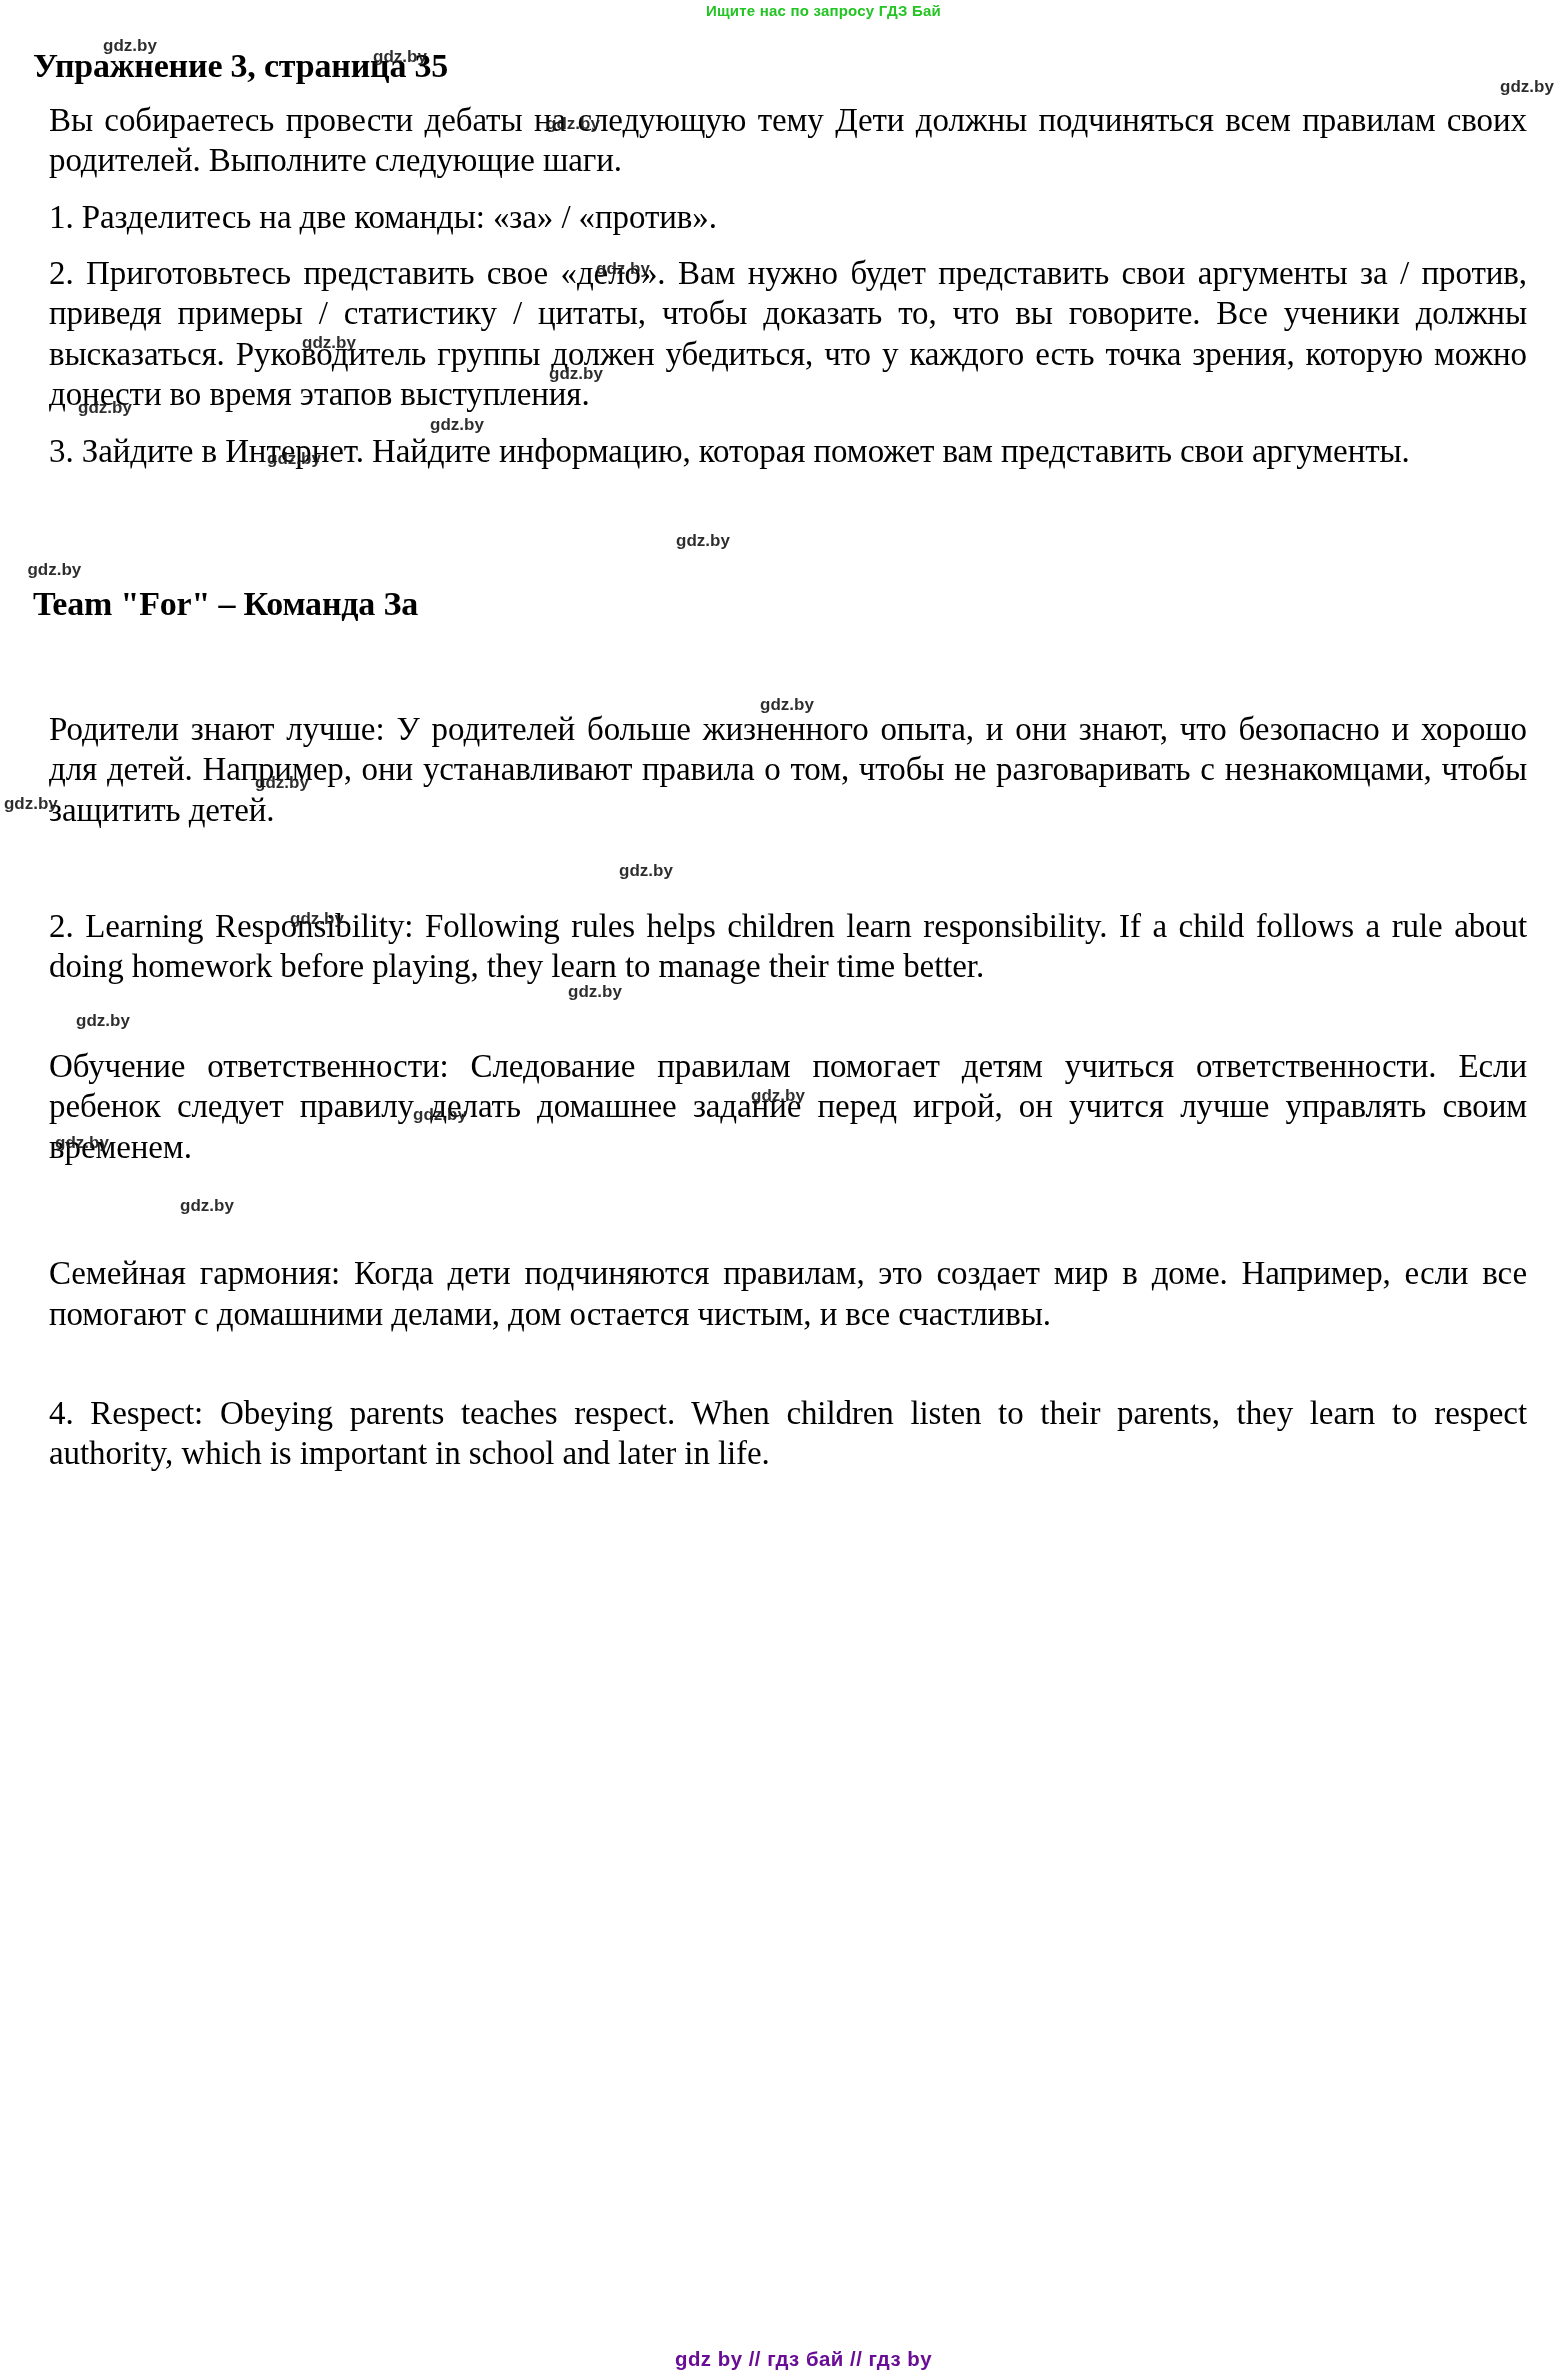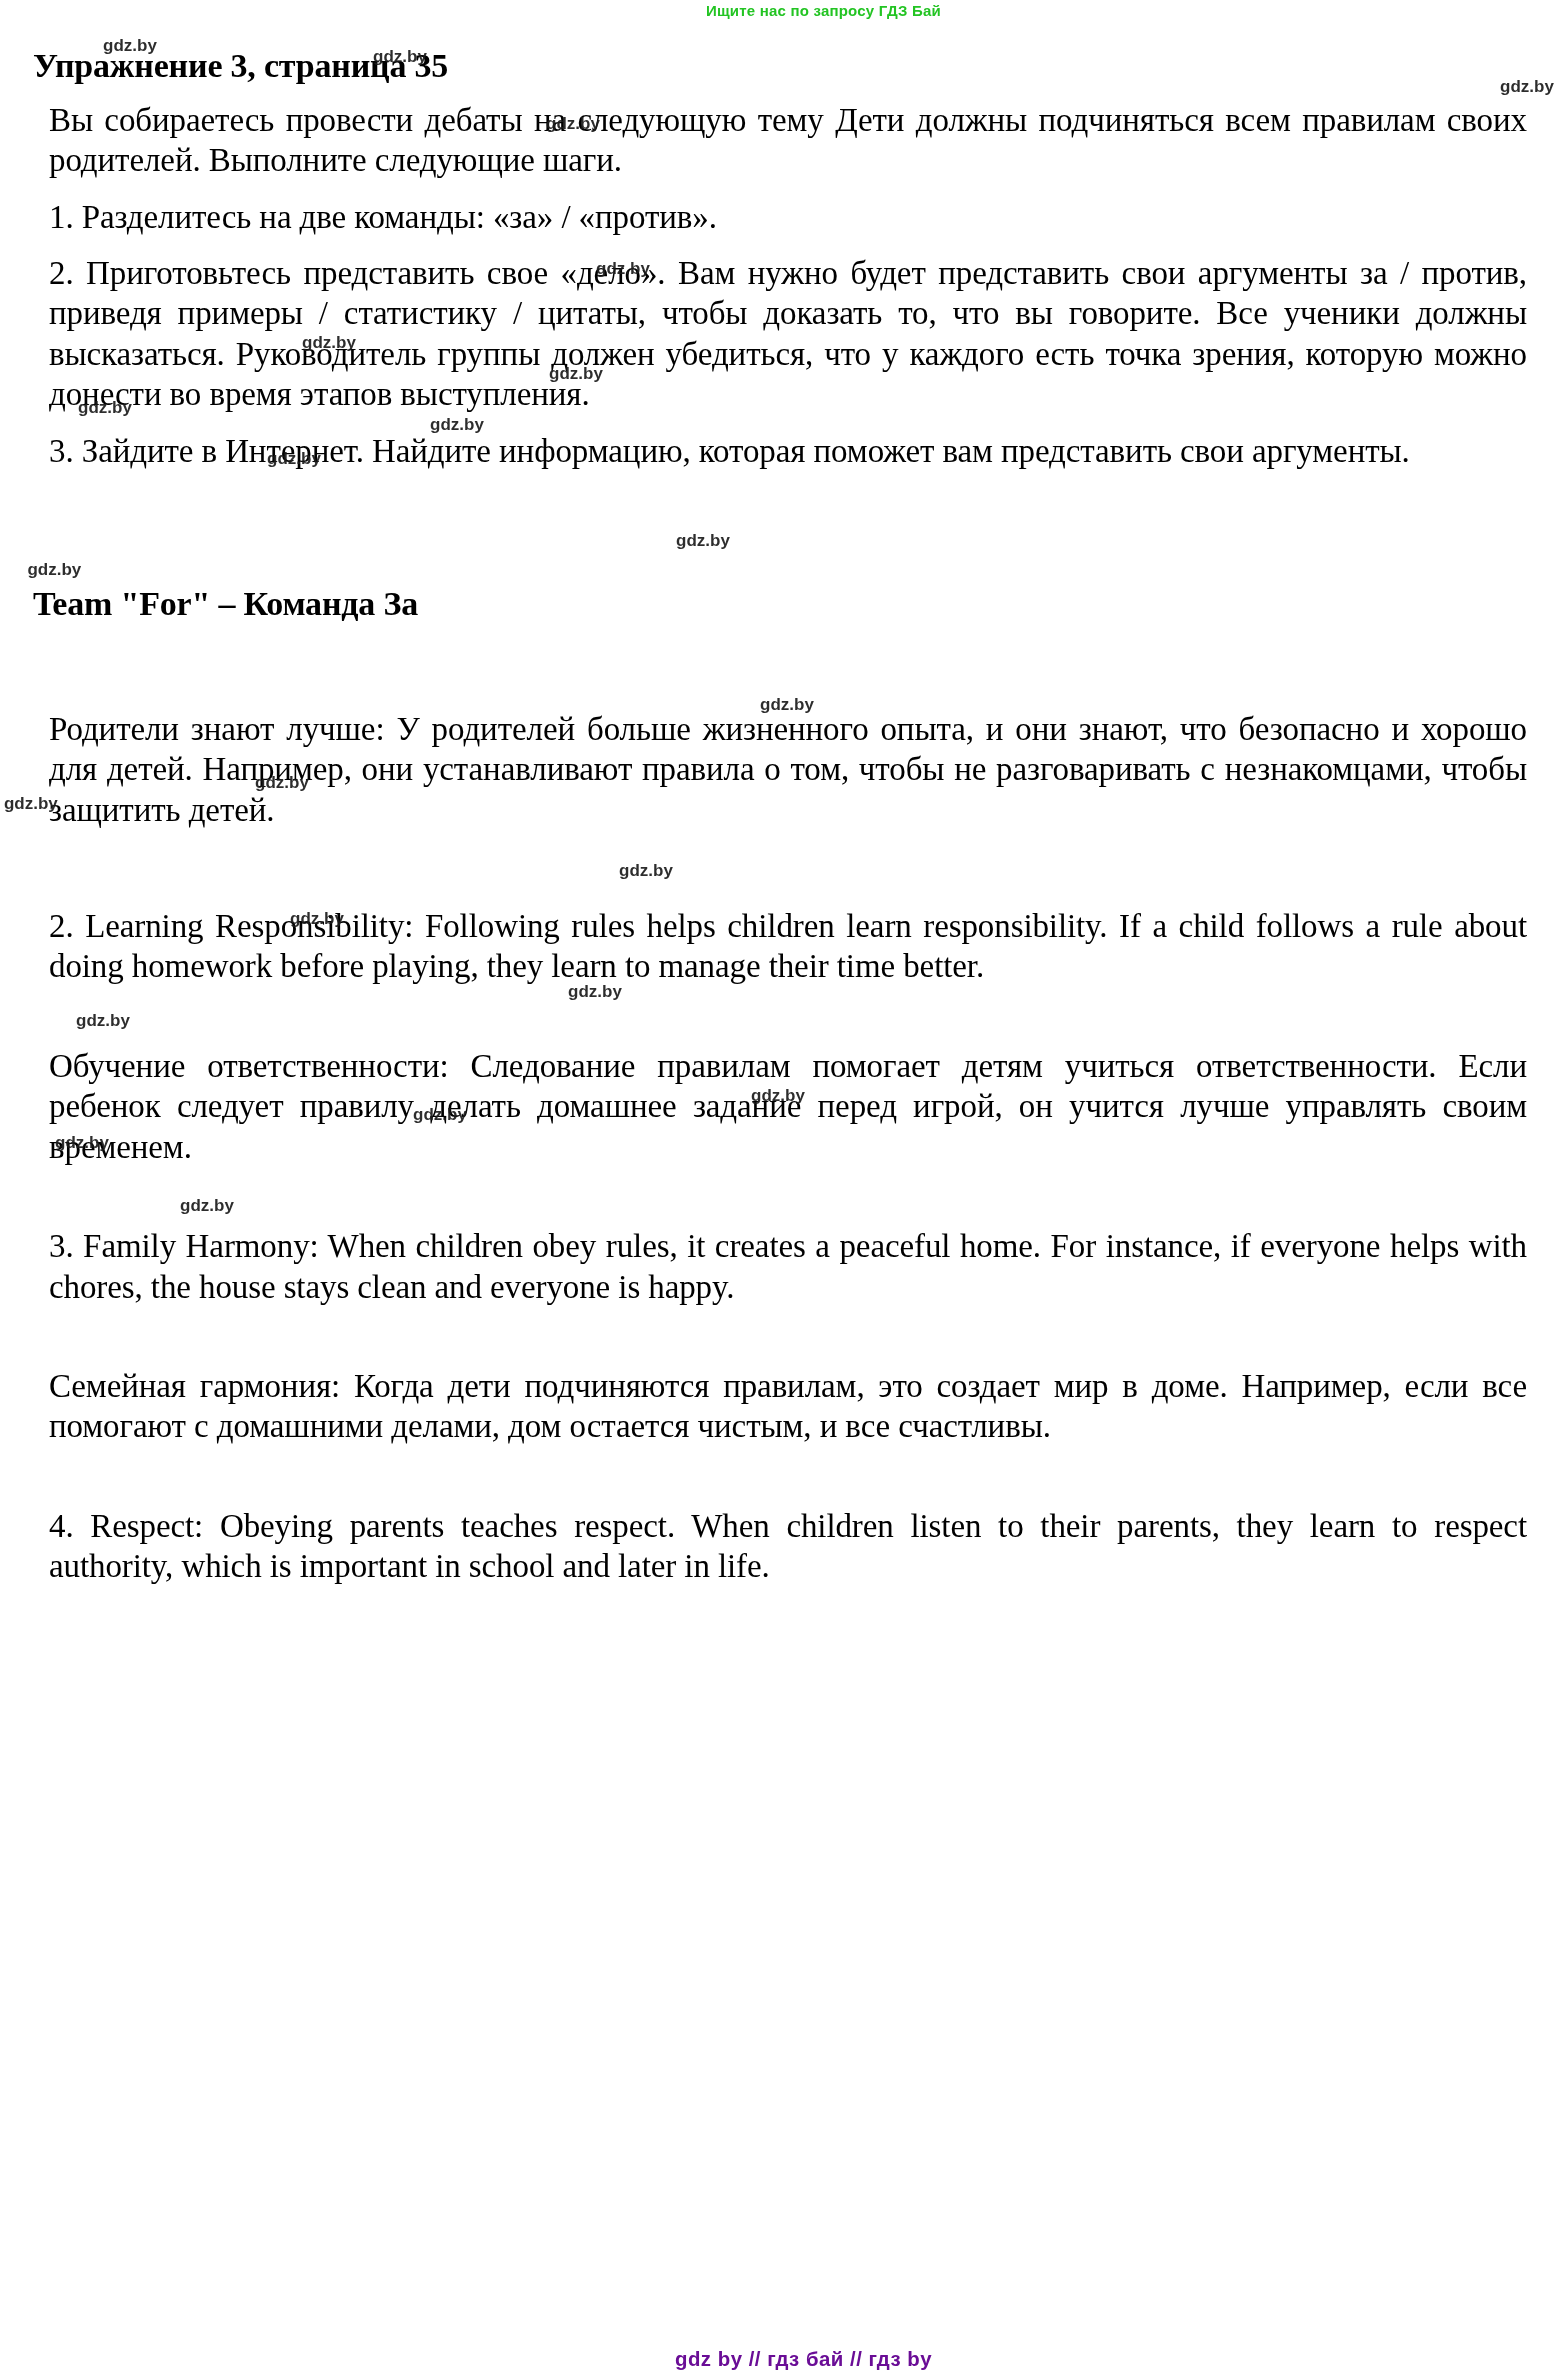--- a/index.html
+++ b/index.html
@@ -142,21 +142,20 @@
     <div class="spacer-md"></div>
 
     <p class="para">2. Learning Responsibility: Following rules helps children learn responsibility. If a child follows a rule about doing homework before playing, they learn to manage their time better.</p>
 
     <div class="spacer-sm"></div>
 
     <p class="para">Обучение ответственности: Следование правилам помогает детям учиться ответственности. Если ребенок следует правилу делать домашнее задание перед игрой, он учится лучше управлять своим временем.</p>
 
     <div class="spacer-sm"></div>
 
-    <p class="para">3. Family Harmony: When children obey rules, it creates a peaceful home. For instance, if everyone helps with chores, the house stays clean and everyone is happy.</p>
 
     <div class="spacer-sm"></div>
 
     <p class="para">Семейная гармония: Когда дети подчиняются правилам, это создает мир в доме. Например, если все помогают с домашними делами, дом остается чистым, и все счастливы.</p>
 
     <div class="spacer-sm"></div>
 
     <p class="para">4. Respect: Obeying parents teaches respect. When children listen to their parents, they learn to respect authority, which is important in school and later in life.</p>
 
   </div>

